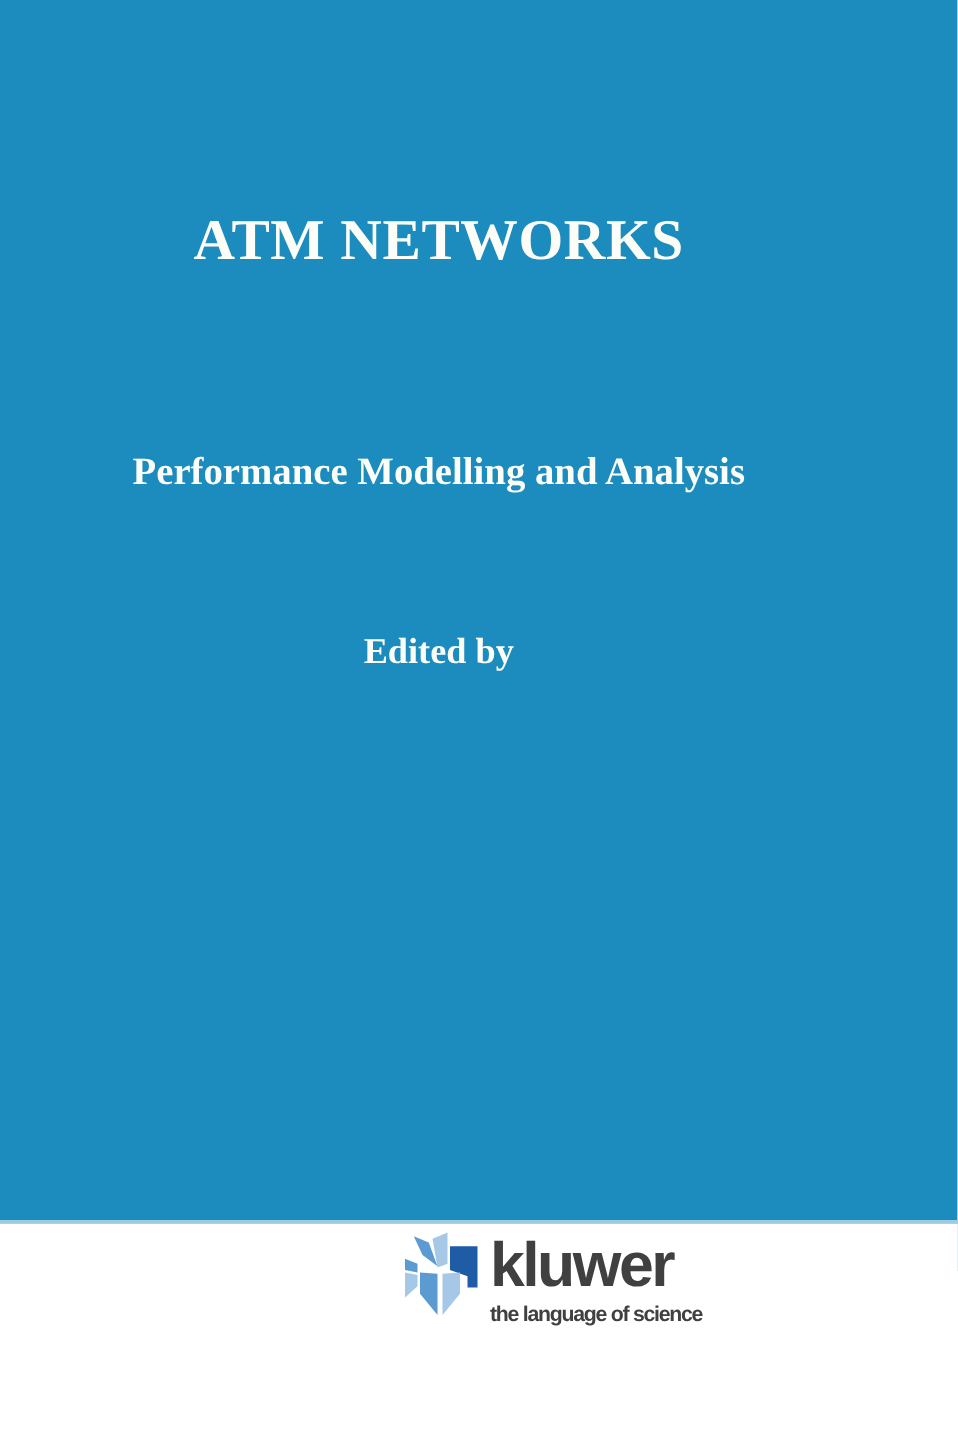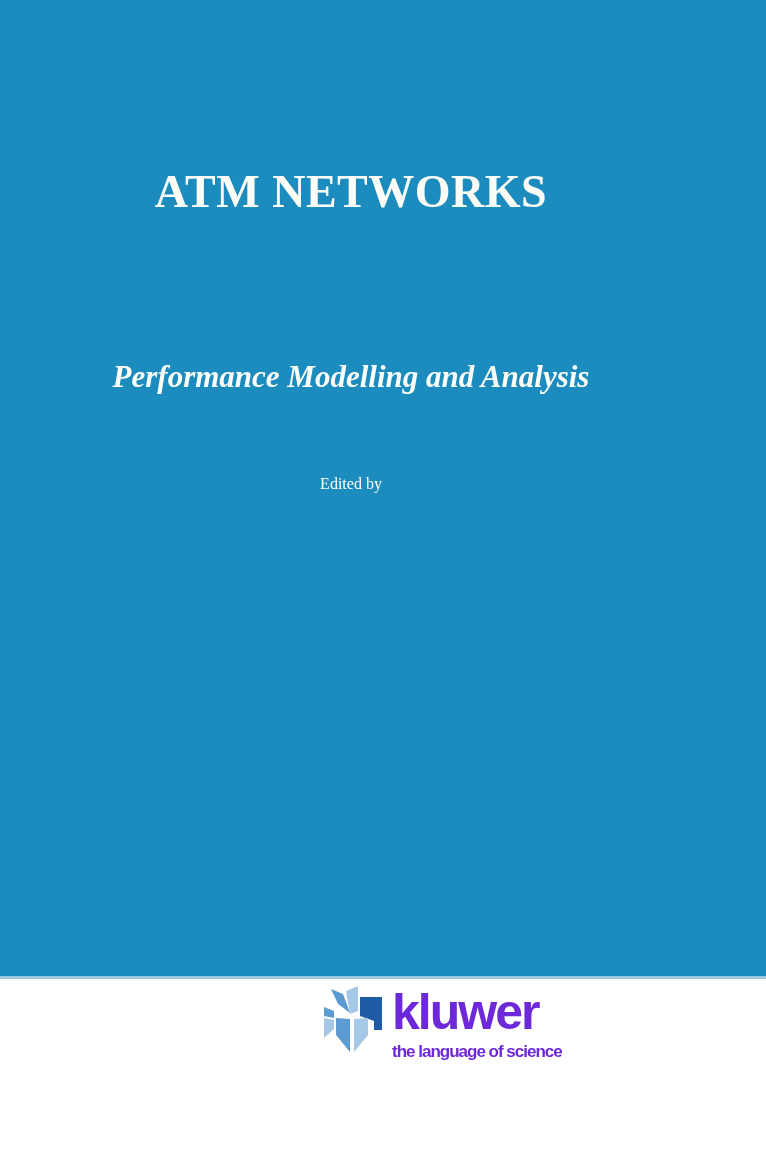--- a/index.html
+++ b/index.html
@@ -27,26 +27,25 @@
     font-weight: bold;
     letter-spacing: 0.5px;
     line-height: 1.1;
     margin: 0;
   }
   .subtitle {
     top: 356px;
     font-size: 31px;
     font-weight: bold;
     line-height: 42px;
-    font-style: italic;
   }
   .edited-by {
-    top: 475px;
-    font-size: 16px;
-    font-weight: normal;
+    top: 505px;
+    font-size: 29px;
+    font-weight: bold;
   }
   .editor {
     top: 550px;
     font-size: 29px;
     font-weight: bold;
   }
   .publisher-strip {
     position: absolute;
     left: 0; top: 979px;
     width: 766px;
@@ -55,21 +54,21 @@
   }
   .flower-icon {
     position: absolute;
     left: 323px;
     top: 6px;
   }
   .logo-text {
     position: absolute;
     left: 392px;
     top: 11px;
-    color: #6d28d9;
+    color: #404040;
     font-family: "Liberation Sans", sans-serif;
   }
   .wordmark {
     font-size: 50px;
     font-weight: bold;
     letter-spacing: -2px;
     line-height: 44px;
     margin: 0;
   }
   .tagline {

